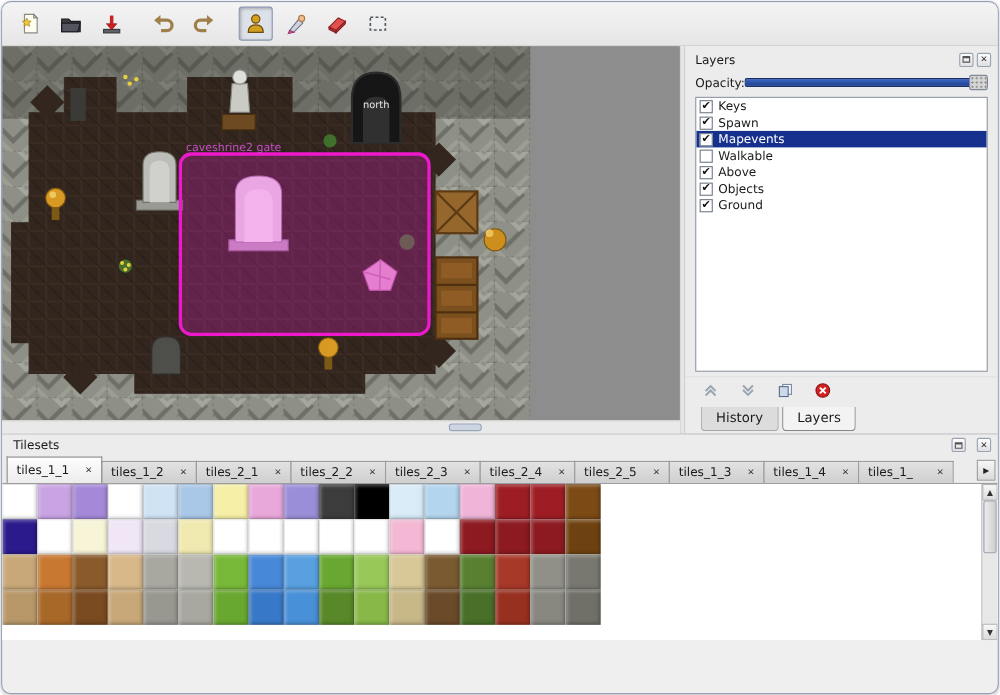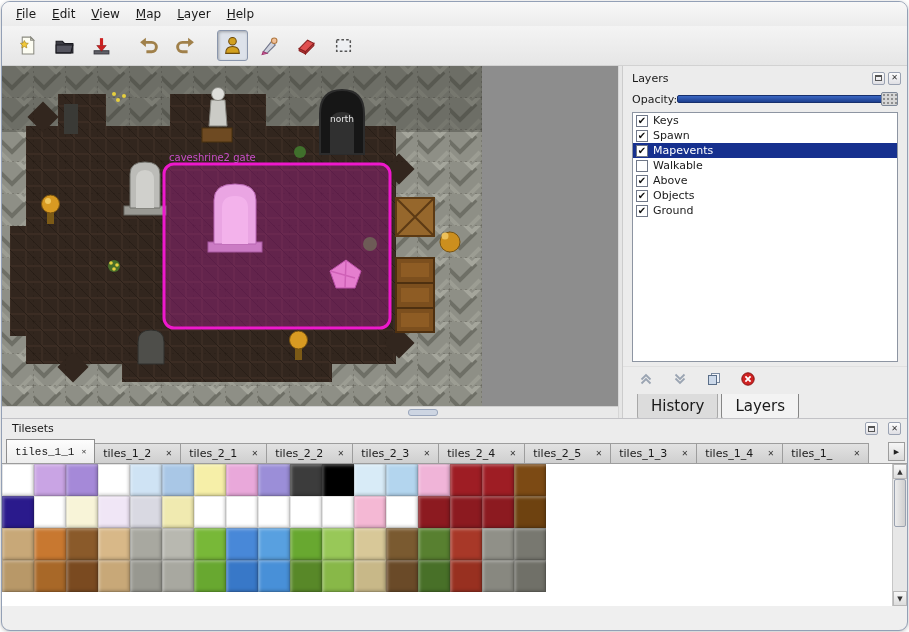--- a/index.html
+++ b/index.html
@@ -29,54 +29,46 @@
 .slider{flex:1;height:14px;position:relative;}
 .slider-track{position:absolute;left:0;right:0;top:3px;height:8px;background:linear-gradient(#3b67c2,#1c3e8e);border:1px solid #162f6c;border-radius:2px;}
 .slider-handle{position:absolute;right:0;top:0;width:17px;height:14px;background-color:#d6d6d6;background-image:radial-gradient(circle,#8f8f8f 0.8px,transparent 1.1px);background-size:4px 4px;border:1px solid #7e8898;border-radius:2px;}
 .layer-list{flex:1;margin:2px 9px 4px 9px;background:#fff;border:1px solid #8d95a2;overflow:hidden;}
 .layer-row{height:15px;display:flex;align-items:center;gap:5px;padding-left:3px;font-size:11px;}
 .layer-row.selected{background:#16308e;color:#fff;}
 .checkbox{width:12px;height:12px;background:#fff;border:1px solid #707888;font-size:10px;line-height:10px;text-align:center;color:#101010;flex:none;}
 .layer-actions{height:28px;display:flex;align-items:center;gap:16px;padding:0 14px;border-top:1px solid #e0e0e0;}
 .layer-action{width:18px;height:18px;display:flex;align-items:center;justify-content:center;}
 .dock-tabs{height:24px;display:flex;gap:3px;padding-left:14px;align-items:flex-start;}
-.dock-tab{padding:3px 13px 4px;font-size:15px;background:#dcdcdc;border:1px solid #a8a8a8;border-top:none;border-radius:0 0 4px 4px;}
+.dock-tab{padding:3px 13px 4px;font-size:12px;background:#dcdcdc;border:1px solid #a8a8a8;border-top:none;border-radius:0 0 4px 4px;}
 .dock-tab.active{background:#f3f3f3;border-color:#868686;}
 .tilesets{height:188px;border-top:1px solid #c2c2c6;background:#ececec;display:flex;flex-direction:column;}
 .ts-header{height:18px;display:flex;align-items:center;padding:1px 6px 0 10px;gap:10px;}
 .ts-tabs{height:26px;display:flex;align-items:flex-end;padding-left:4px;position:relative;overflow:hidden;}
 .ts-tab{flex:0 1 auto;min-width:87px;height:20px;display:flex;align-items:center;justify-content:space-between;gap:7px;padding:0 8px;background:linear-gradient(#e2e2e2,#cfcfcf);border:1px solid #9d9d9d;border-bottom:none;margin-right:-1px;font-size:11px;white-space:nowrap;overflow:hidden;}
-.ts-tab.active{height:24px;background:linear-gradient(#fdfdfd,#ededed);border-color:#8e8e8e;z-index:2;font-family:Liberation Mono, monospace;}
+.ts-tab.active{height:24px;background:linear-gradient(#fdfdfd,#ededed);border-color:#8e8e8e;z-index:2;}
 .tab-close{font-size:8px;color:#3a3a3a;line-height:8px;font-weight:bold;}
 .ts-scroll-right{position:absolute;right:2px;bottom:2px;width:17px;height:19px;border:1px solid #9d9d9d;background:linear-gradient(#f6f6f6,#dadada);display:flex;align-items:center;justify-content:center;font-size:7px;color:#222;z-index:3;}
 .ts-body{flex:1;display:flex;border-top:1px solid #9d9d9d;background:#fff;overflow:hidden;}
 .palette{flex:1;display:grid;grid-template-columns:repeat(17,32px);grid-auto-rows:32px;align-content:start;background:#fff;overflow:hidden;}
 .tile{width:32px;height:32px;box-shadow:inset 0 0 0 1px rgba(0,0,0,.10),inset 2px 2px 3px rgba(255,255,255,.30),inset -2px -2px 3px rgba(0,0,0,.18);}
 .vscroll{width:15px;background:#e7e7e7;border-left:1px solid #c6c6c6;display:flex;flex-direction:column;}
 .vscroll .arrow{height:15px;display:flex;align-items:center;justify-content:center;font-size:7px;color:#333;border:1px solid #b8b8b8;background:linear-gradient(#f8f8f8,#dcdcdc);}
 .vscroll .track{flex:1;position:relative;}
 .vscroll .vthumb{position:absolute;left:1px;right:1px;top:0;height:48px;background:linear-gradient(90deg,#ececec,#cfcfcf);border:1px solid #9aa2b0;border-radius:2px;}
 .statusbar{height:26px;display:flex;align-items:center;justify-content:flex-end;padding-right:28px;background:#ececec;border-top:1px solid #c6c6c6;position:relative;font-size:11px;}
 .grip{position:absolute;right:3px;bottom:3px;width:13px;height:13px;background:repeating-linear-gradient(135deg,transparent 0 3px,#b4b4b4 3px 4.5px);border-bottom-right-radius:6px;}
 .map-svg{display:block;}
 .map-svg text{font-family:"DejaVu Sans",sans-serif;}
 </style>
 </head>
 <body>
 
 <div class="window">
 
-  <div class="menubar">
-      <div class="menu-item"><u>F</u>ile</div>
-      <div class="menu-item"><u>E</u>dit</div>
-      <div class="menu-item"><u>V</u>iew</div>
-      <div class="menu-item"><u>M</u>ap</div>
-      <div class="menu-item"><u>L</u>ayer</div>
-      <div class="menu-item"><u>H</u>elp</div>
-    </div>
 
   <div class="toolbar">
       <div class="tb-btn">
         <span class="tb-icon">
           <svg viewBox="0 0 20 20">
             <path d="M5 2 h8 l3 3 v13 h-11 z" fill="#fdfdf2" stroke="#8a8a80"></path>
             <path d="M13 2 l3 3 h-3 z" fill="#d8d8cc" stroke="#8a8a80"></path>
             <path d="M7 5.2 l1.2 2.4 2.6.35 -1.9 1.75 .5 2.6 -2.4-1.3 -2.4 1.3 .5-2.6 -1.9-1.75 2.6-.35 z" fill="#f2c838" stroke="#a08018" stroke-width="0.6"></path>
           </svg>
         </span>

